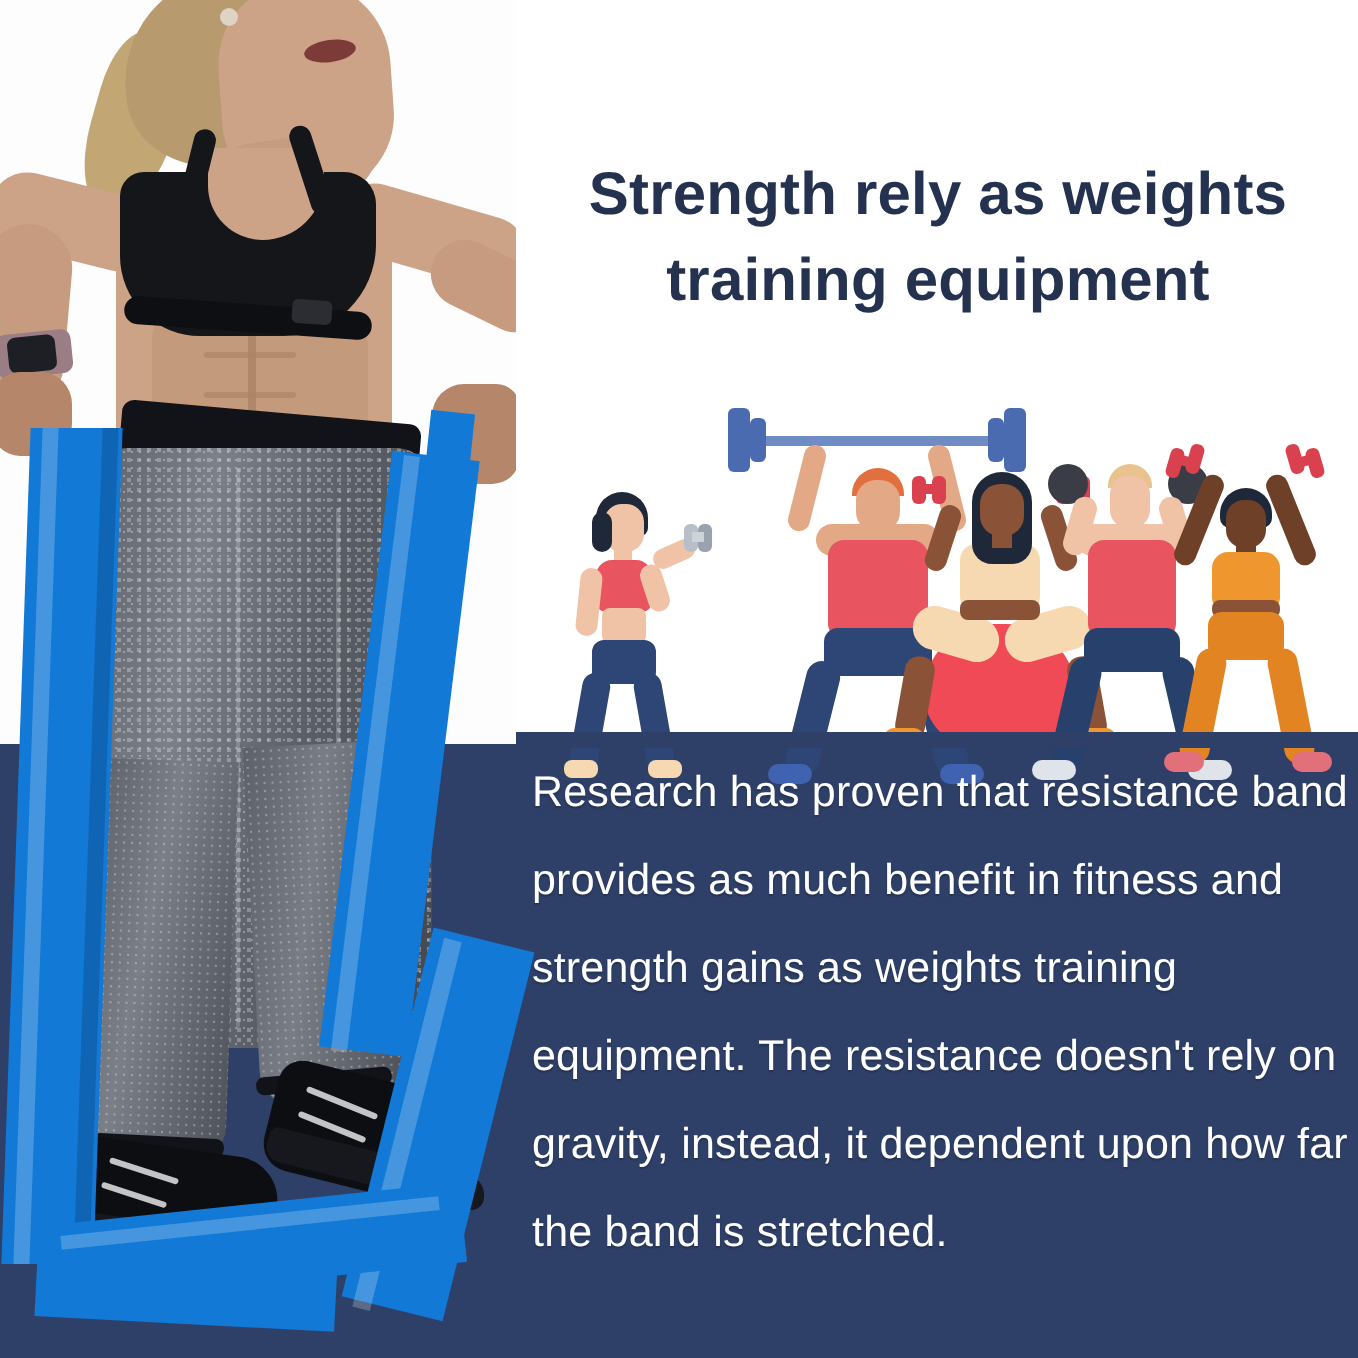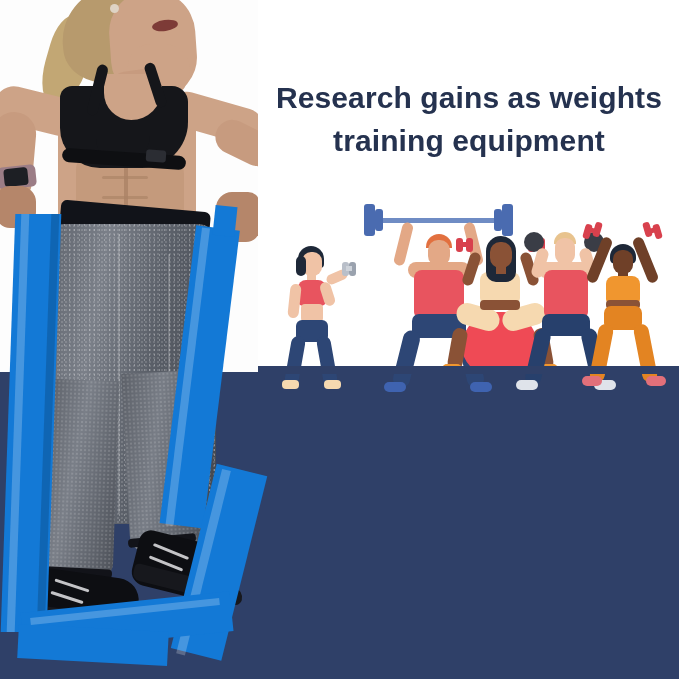--- a/index.html
+++ b/index.html
@@ -308,21 +308,21 @@
   <div class="band-hi" style="left:202px;top:228px;width:8px;height:300px;transform:rotate(7deg);transform-origin:top center;"></div>
   <div class="band" style="left:216px;top:470px;width:52px;height:190px;transform:rotate(14deg);transform-origin:top center;"></div>
   <div class="band-hi" style="left:222px;top:470px;width:9px;height:190px;transform:rotate(14deg);transform-origin:top center;"></div>
 
   <div class="band" style="left:22px;top:602px;width:210px;height:40px;transform:rotate(-6deg);"></div>
   <div class="band" style="left:18px;top:628px;width:150px;height:34px;transform:rotate(3deg);"></div>
   <div class="band-hi" style="left:30px;top:608px;width:190px;height:7px;transform:rotate(-6deg);"></div>
 
   <div class="band" style="left:214px;top:206px;width:22px;height:30px;transform:rotate(6deg);"></div>
 
-  <div class="headline">Research gains as weights training equipment</div>
+  <div class="headline">Strength rely as weights training equipment</div>
 
   <div class="strip">
 
     <div class="fig">
 
       <div class="p hairdark" style="left:40px;top:50px;width:26px;height:22px;border-radius:13px 13px 4px 4px;"></div>
       <div class="p sk-l" style="left:44px;top:56px;width:20px;height:24px;border-radius:9px;"></div>
       <div class="p hairdark" style="left:38px;top:60px;width:10px;height:20px;border-radius:6px;"></div>
       <div class="p sk-l" style="left:49px;top:78px;width:9px;height:9px;"></div>
 
@@ -442,14 +442,15 @@
       <div class="p orange2" style="left:346px;top:110px;width:38px;height:24px;border-radius:7px;"></div>
       <div class="p orange2" style="left:336px;top:128px;width:15px;height:58px;border-radius:7px;transform:rotate(11deg);"></div>
       <div class="p orange2" style="left:380px;top:128px;width:15px;height:58px;border-radius:7px;transform:rotate(-11deg);"></div>
       <div class="p" style="left:324px;top:180px;width:20px;height:10px;background:#e2707a;border-radius:5px;"></div>
       <div class="p" style="left:388px;top:180px;width:20px;height:10px;background:#e2707a;border-radius:5px;"></div>
     </div>
   </div>
 
   <div class="ground"></div>
 
+  <div class="bodycopy">Research has proven that resistance band provides as much benefit in fitness and strength gains as weights training equipment. The resistance doesn't rely on gravity, instead, it dependent upon how far the band is stretched.</div>
 
 </div>
 
 </body></html>

